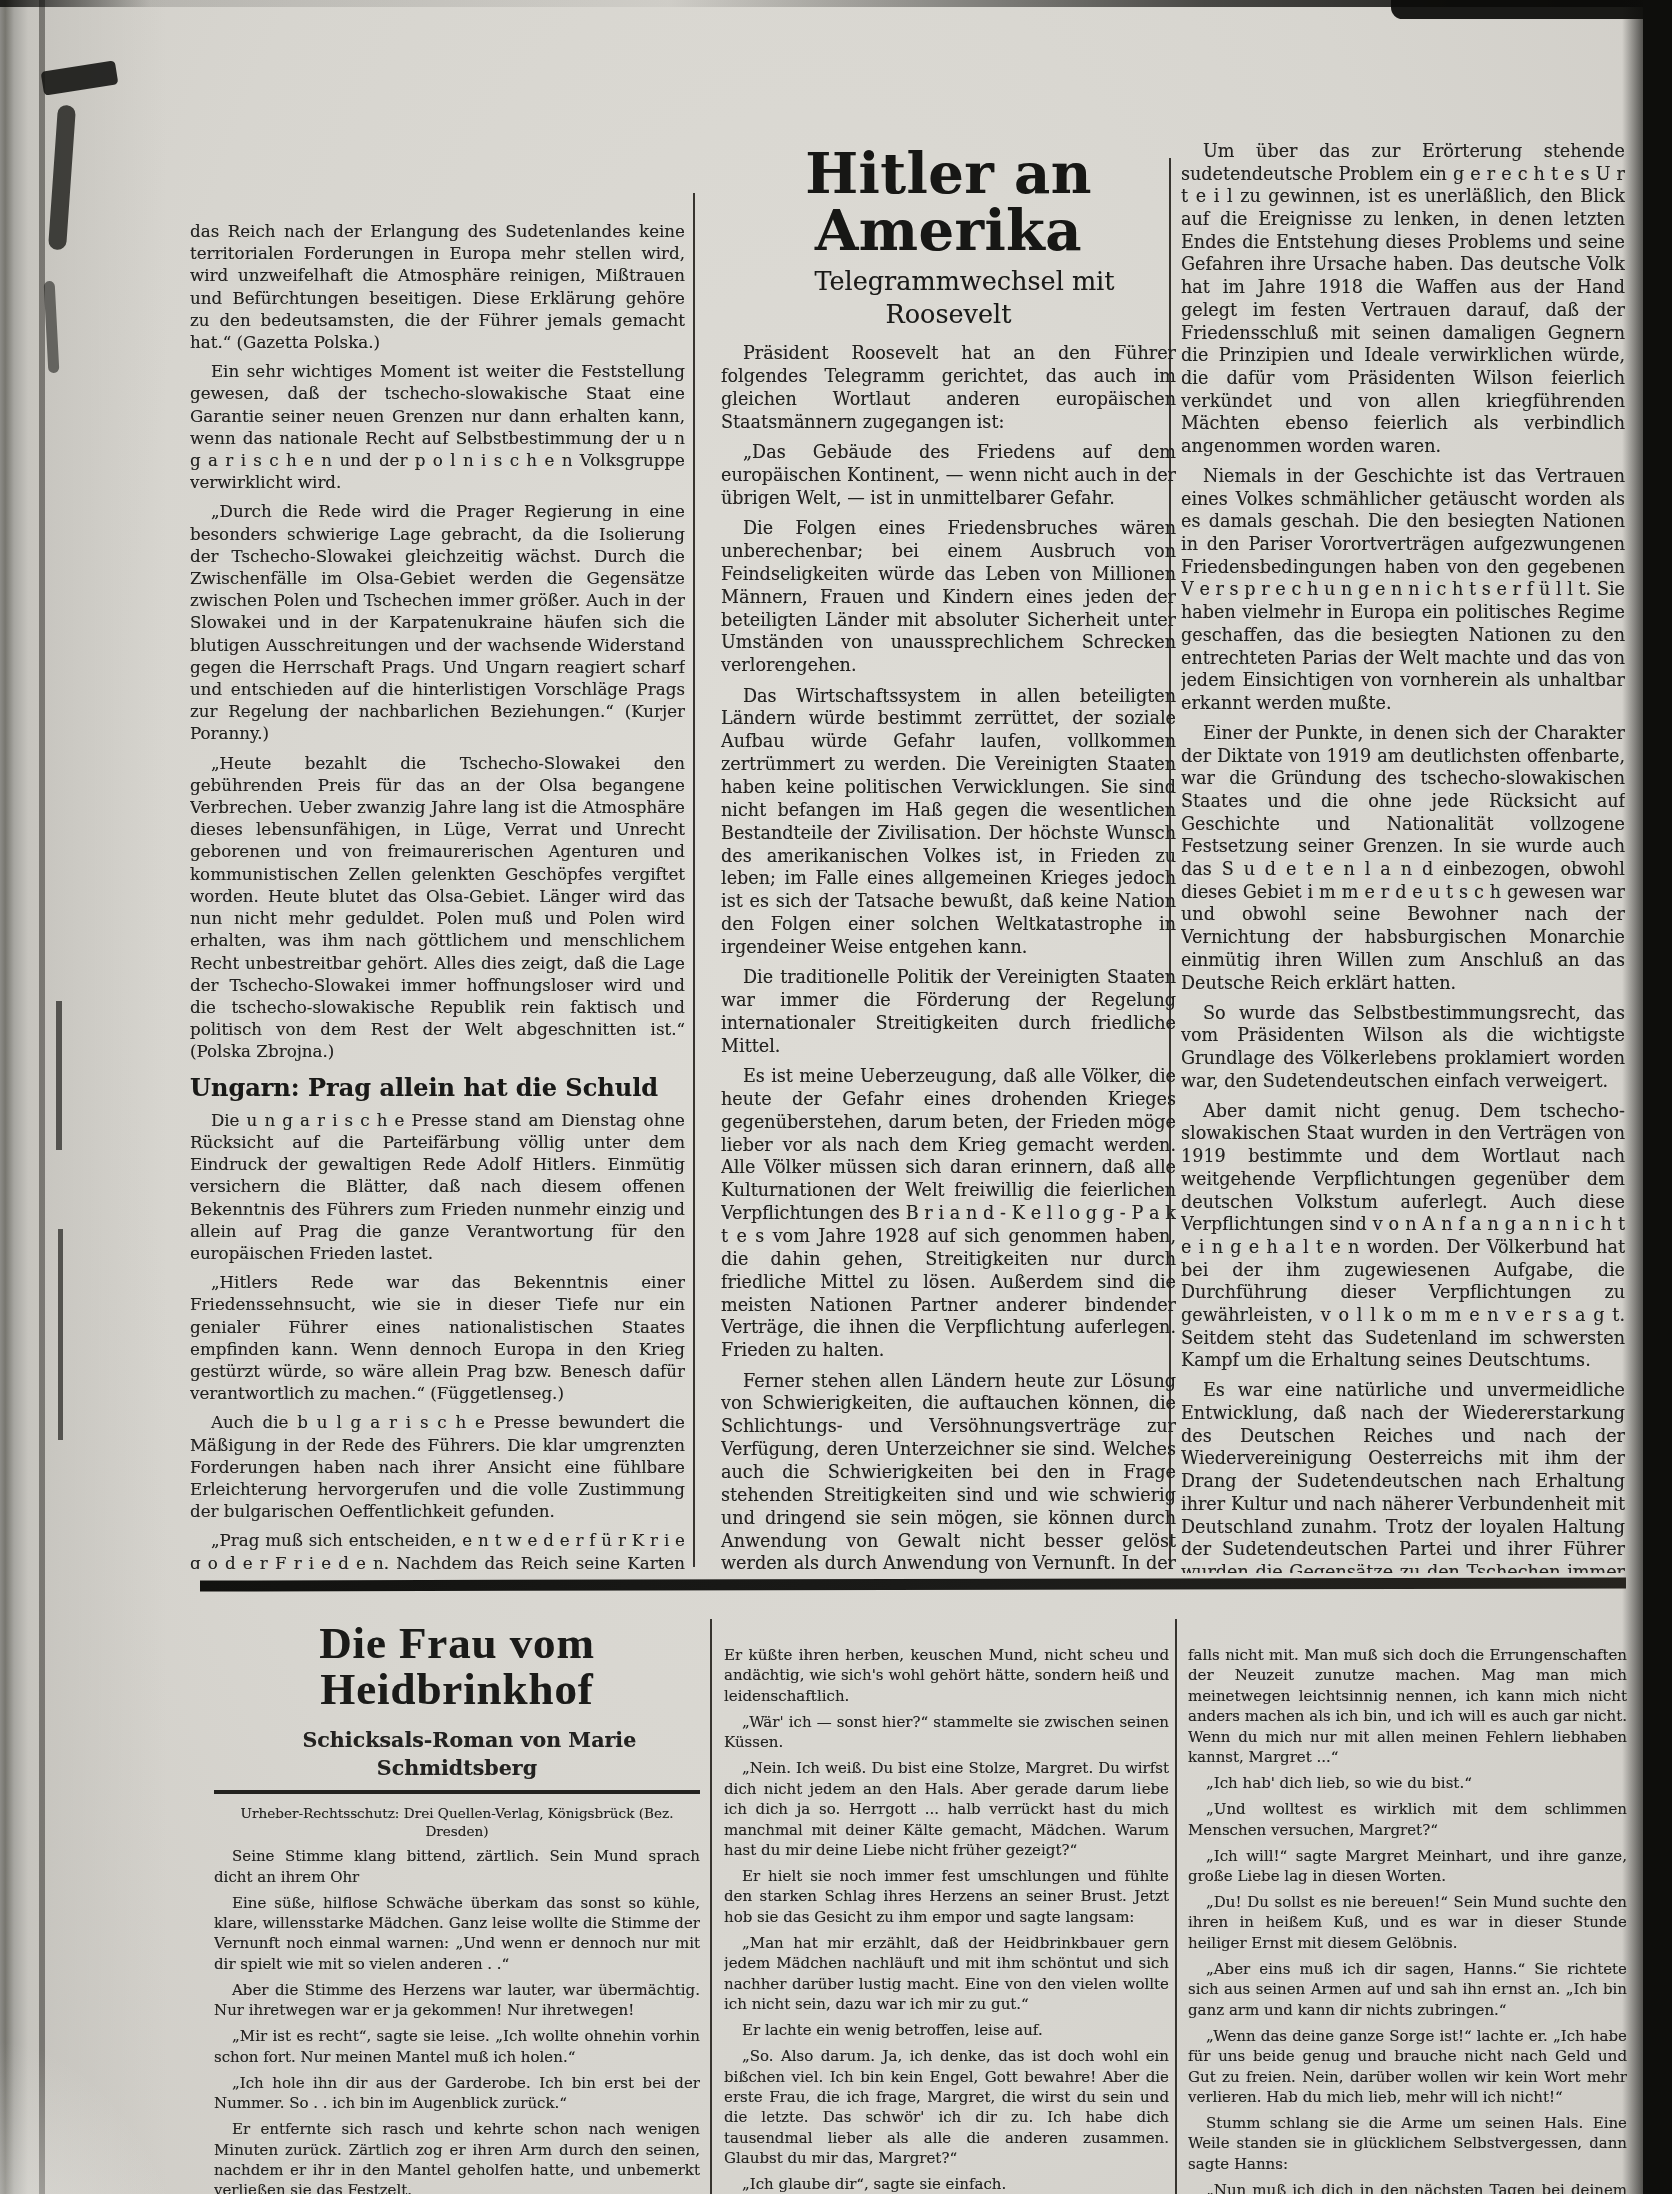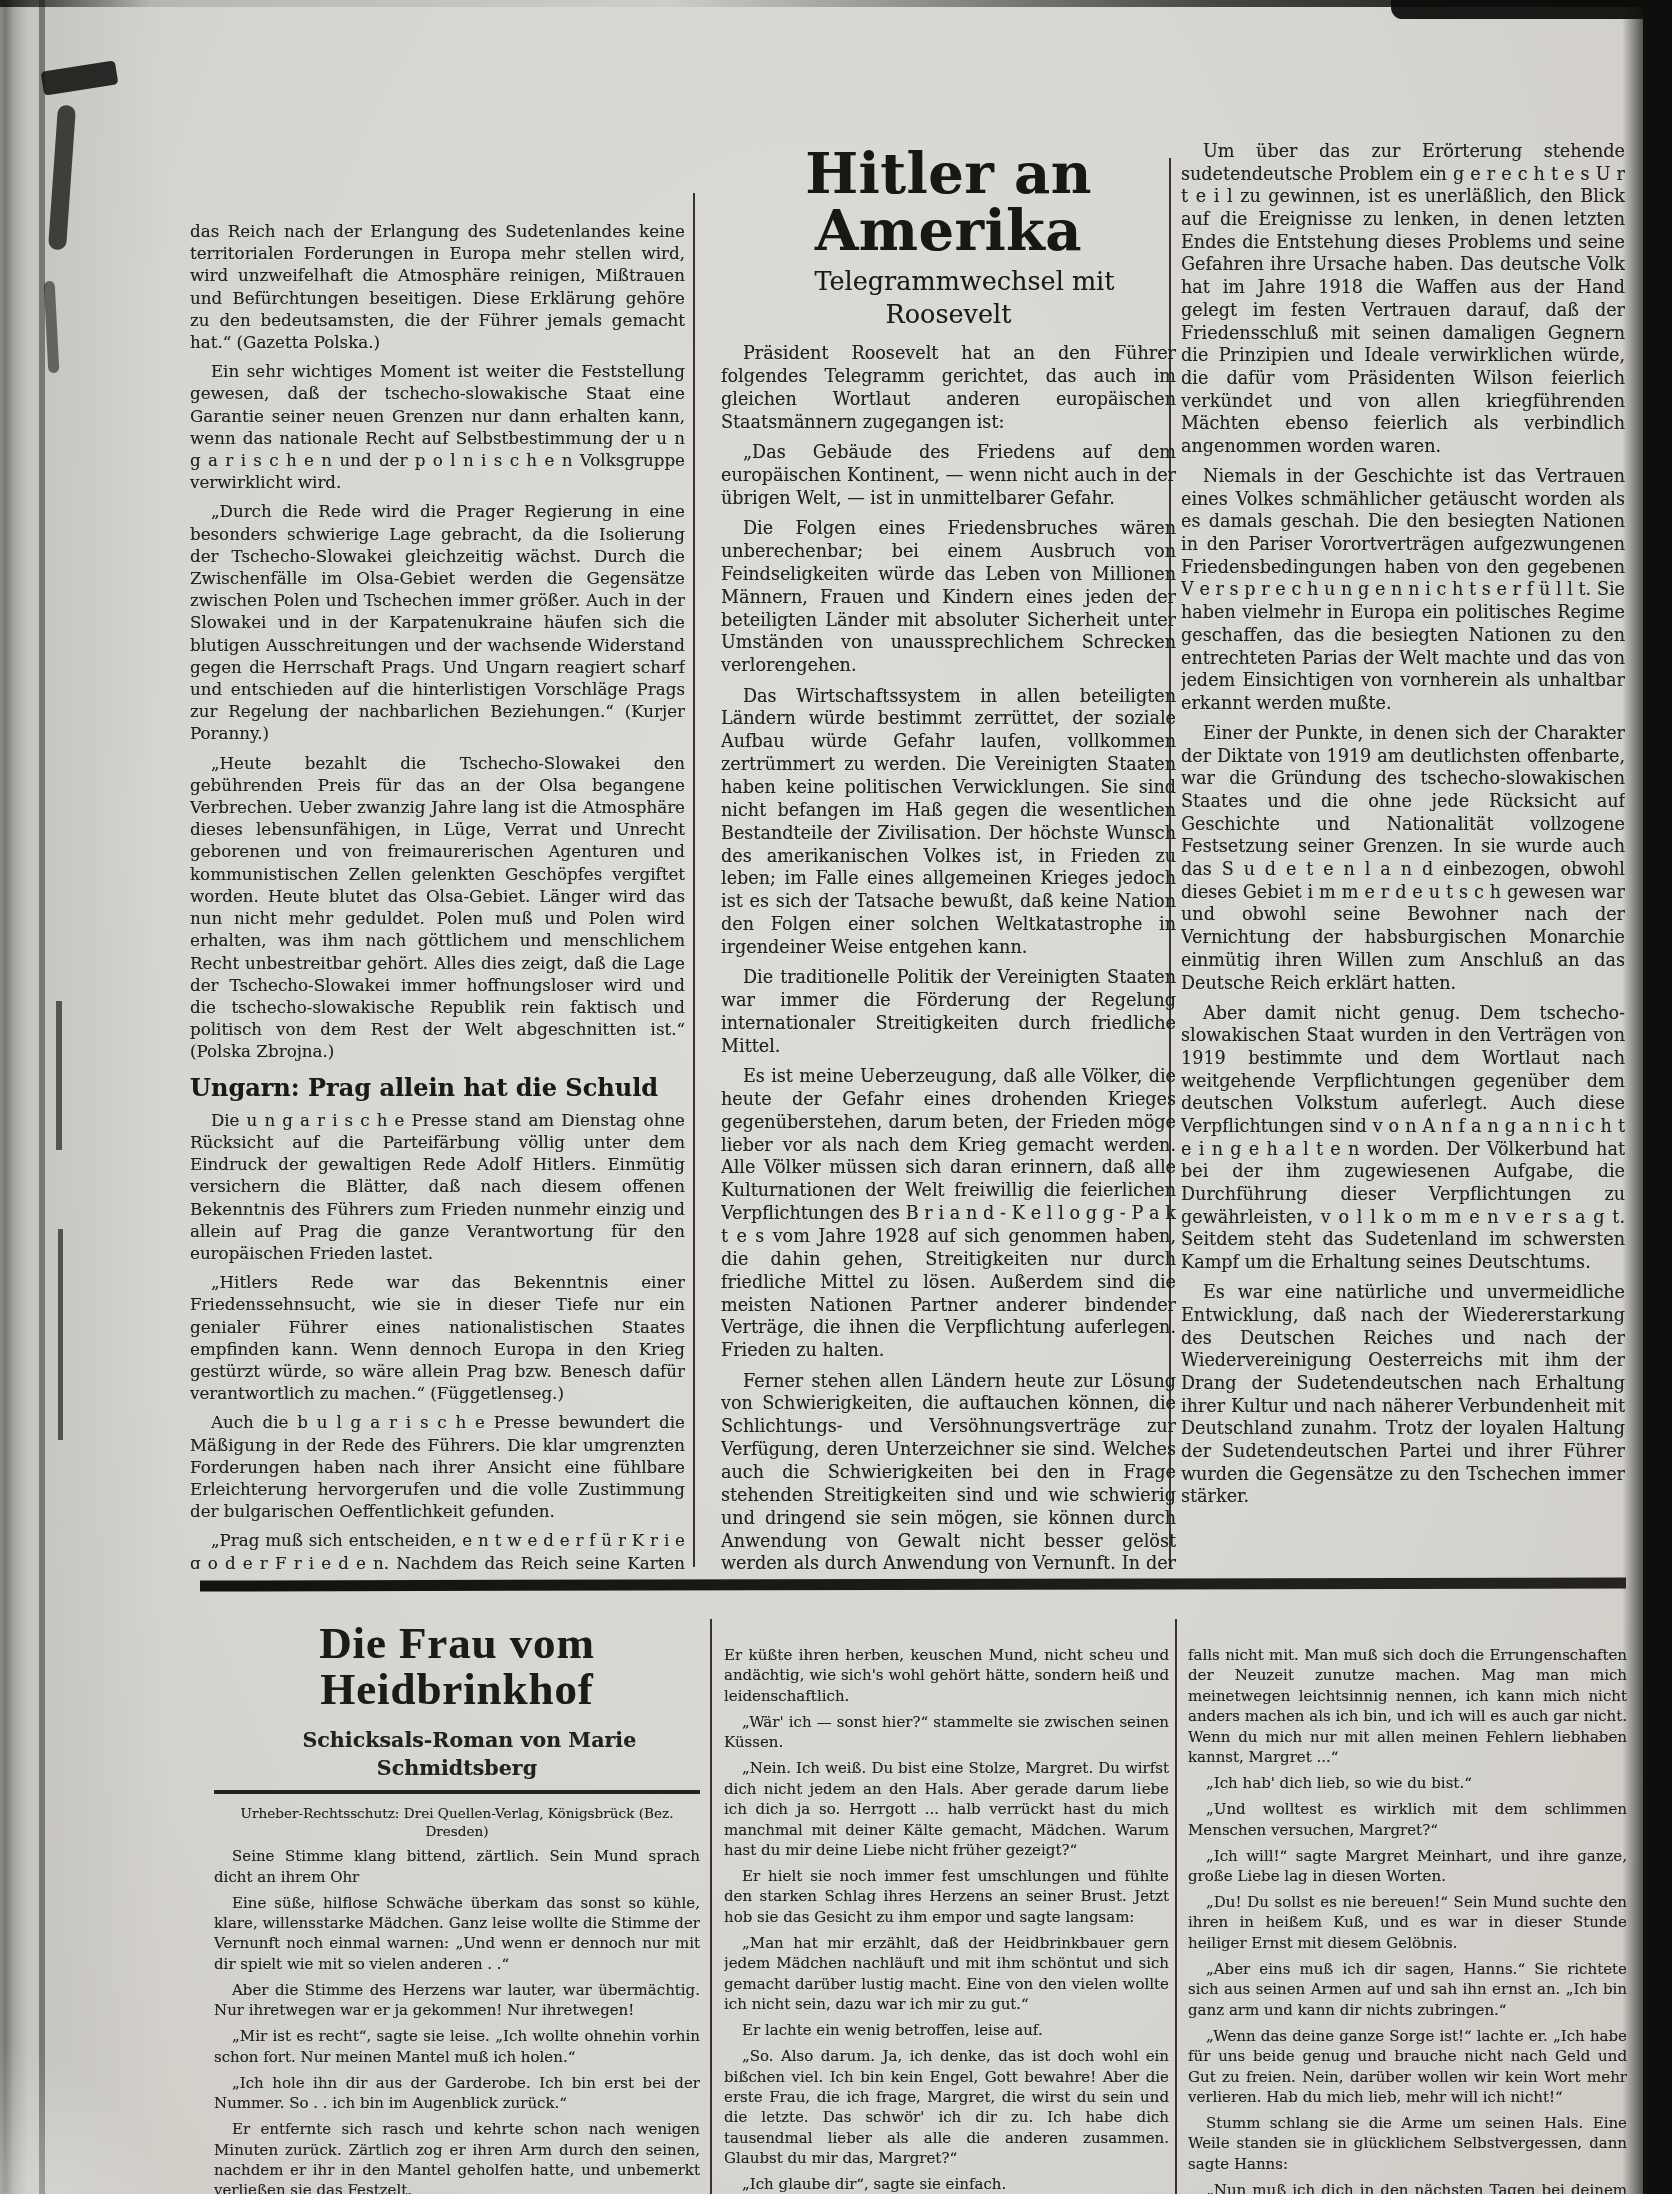--- a/index.html
+++ b/index.html
@@ -117,20 +117,21 @@
         <p>Ferner stehen allen Ländern heute zur Lösung von Schwierigkeiten, die auftauchen können, die Schlichtungs- und Versöhnungsverträge zur Verfügung, deren Unterzeichner sie sind. Welches auch die Schwierigkeiten bei den in Frage stehenden Streitigkeiten sind und wie schwierig und dringend sie sein mögen, sie können durch Anwendung von Gewalt nicht besser gelöst werden als durch Anwendung von Vernunft. In der gegenwärtigen Krisis hat das amerikanische Volk und seine Regierung aufrichtig gehofft, daß die Verhandlungen zur Regelung der Streitigkeiten zum glücklichen Ende gebracht werden könnten.</p>
       </div>
 
   </section>
 
   <section class="body-col col-right txt">
     <div>
         <p>Um über das zur Erörterung stehende sudetendeutsche Problem ein g e r e c h t e s  U r t e i l zu gewinnen, ist es unerläßlich, den Blick auf die Ereignisse zu lenken, in denen letzten Endes die Entstehung dieses Problems und seine Gefahren ihre Ursache haben. Das deutsche Volk hat im Jahre 1918 die Waffen aus der Hand gelegt im festen Vertrauen darauf, daß der Friedensschluß mit seinen damaligen Gegnern die Prinzipien und Ideale verwirklichen würde, die dafür vom Präsidenten Wilson feierlich verkündet und von allen kriegführenden Mächten ebenso feierlich als verbindlich angenommen worden waren.</p>
         <p>Niemals in der Geschichte ist das Vertrauen eines Volkes schmählicher getäuscht worden als es damals geschah. Die den besiegten Nationen in den Pariser Vorortverträgen aufgezwungenen Friedensbedingungen haben von den gegebenen V e r s p r e c h u n g e n  n i c h t s  e r f ü l l t. Sie haben vielmehr in Europa ein politisches Regime geschaffen, das die besiegten Nationen zu den entrechteten Parias der Welt machte und das von jedem Einsichtigen von vornherein als unhaltbar erkannt werden mußte.</p>
         <p>Einer der Punkte, in denen sich der Charakter der Diktate von 1919 am deutlichsten offenbarte, war die Gründung des tschecho-slowakischen Staates und die ohne jede Rücksicht auf Geschichte und Nationalität vollzogene Festsetzung seiner Grenzen. In sie wurde auch das S u d e t e n l a n d einbezogen, obwohl dieses Gebiet i m m e r  d e u t s c h gewesen war und obwohl seine Bewohner nach der Vernichtung der habsburgischen Monarchie einmütig ihren Willen zum Anschluß an das Deutsche Reich erklärt hatten.</p>
+        <p>So wurde das Selbstbestimmungsrecht, das vom Präsidenten Wilson als die wichtigste Grundlage des Völkerlebens proklamiert worden war, den Sudetendeutschen einfach verweigert.</p>
         <p>Aber damit nicht genug. Dem tschecho-slowakischen Staat wurden in den Verträgen von 1919 bestimmte und dem Wortlaut nach weitgehende Verpflichtungen gegenüber dem deutschen Volkstum auferlegt. Auch diese Verpflichtungen sind v o n  A n f a n g  a n  n i c h t  e i n g e h a l t e n worden. Der Völkerbund hat bei der ihm zugewiesenen Aufgabe, die Durchführung dieser Verpflichtungen zu gewährleisten, v o l l k o m m e n  v e r s a g t. Seitdem steht das Sudetenland im schwersten Kampf um die Erhaltung seines Deutschtums.</p>
         <p>Es war eine natürliche und unvermeidliche Entwicklung, daß nach der Wiedererstarkung des Deutschen Reiches und nach der Wiedervereinigung Oesterreichs mit ihm der Drang der Sudetendeutschen nach Erhaltung ihrer Kultur und nach näherer Verbundenheit mit Deutschland zunahm. Trotz der loyalen Haltung der Sudetendeutschen Partei und ihrer Führer wurden die Gegensätze zu den Tschechen immer stärker.</p>
       </div>
   </section>
 
   <section class="novel-col n1 txt">
     <h1 class="novel-title">Die Frau vom Heidbrinkhof</h1>
     <p class="novel-subtitle">Schicksals-Roman von Marie Schmidtsberg</p>
     <div class="novel-rule"></div>
     <p class="novel-copy">Urheber-Rechtsschutz: Drei Quellen-Verlag, Königsbrück (Bez. Dresden)</p>
@@ -143,21 +144,21 @@
         <p>Er entfernte sich rasch und kehrte schon nach wenigen Minuten zurück. Zärtlich zog er ihren Arm durch den seinen, nachdem er ihr in den Mantel geholfen hatte, und unbemerkt verließen sie das Festzelt.</p>
       </div>
   </section>
 
   <section class="novel-col n2 first-noindent txt">
     <div>
         <p>Er küßte ihren herben, keuschen Mund, nicht scheu und andächtig, wie sich's wohl gehört hätte, sondern heiß und leidenschaftlich.</p>
         <p>„Wär' ich — sonst hier?“ stammelte sie zwischen seinen Küssen.</p>
         <p>„Nein. Ich weiß. Du bist eine Stolze, Margret. Du wirfst dich nicht jedem an den Hals. Aber gerade darum liebe ich dich ja so. Herrgott ... halb verrückt hast du mich manchmal mit deiner Kälte gemacht, Mädchen. Warum hast du mir deine Liebe nicht früher gezeigt?“</p>
         <p>Er hielt sie noch immer fest umschlungen und fühlte den starken Schlag ihres Herzens an seiner Brust. Jetzt hob sie das Gesicht zu ihm empor und sagte langsam:</p>
-        <p>„Man hat mir erzählt, daß der Heidbrinkbauer gern jedem Mädchen nachläuft und mit ihm schöntut und sich gemacht darüber lustig macht. Eine von den vielen wollte ich nicht sein, dazu war ich mir zu gut.“</p>
+        <p>„Man hat mir erzählt, daß der Heidbrinkbauer gern jedem Mädchen nachläuft und mit ihm schöntut und sich nachher darüber lustig macht. Eine von den vielen wollte ich nicht sein, dazu war ich mir zu gut.“</p>
         <p>Er lachte ein wenig betroffen, leise auf.</p>
         <p>„So. Also darum. Ja, ich denke, das ist doch wohl ein bißchen viel. Ich bin kein Engel, Gott bewahre! Aber die erste Frau, die ich frage, Margret, die wirst du sein und die letzte. Das schwör' ich dir zu. Ich habe dich tausendmal lieber als alle die anderen zusammen. Glaubst du mir das, Margret?“</p>
         <p>„Ich glaube dir“, sagte sie einfach.</p>
         <p>„Ich weiß, daß die Leute hier viel an mir auszusetzen haben“, fuhr er fort, „und das wird auch in Zukunft nicht anders werden. In meinen Adern fließt nun einmal ein kleiner Teil des schweren, norddeutschen Bluts. Ich kann zum Beispiel nicht arbeiten Tag um Tag, Jahr um Jahr ohne jede Unterbrechung, ohne Abwechslung, ohne über die Grenzen unserer Gemeinde hinauszukommen. Aber ist das denn ein Verbrechen? Ich denke, einen Theaterbesuch in der Stadt oder eine kleine Reise wirft der Heidbrinkhof auch in Zukunft noch ab. Und die veraltete Wirtschaftsführung, die man hier noch antrifft, die mache ich eben-</p>
       </div>
   </section>
 
   <section class="novel-col n3 txt">
     <div class="first-noindent">
         <p>falls nicht mit. Man muß sich doch die Errungenschaften der Neuzeit zunutze machen. Mag man mich meinetwegen leichtsinnig nennen, ich kann mich nicht anders machen als ich bin, und ich will es auch gar nicht. Wenn du mich nur mit allen meinen Fehlern liebhaben kannst, Margret ...“</p>

